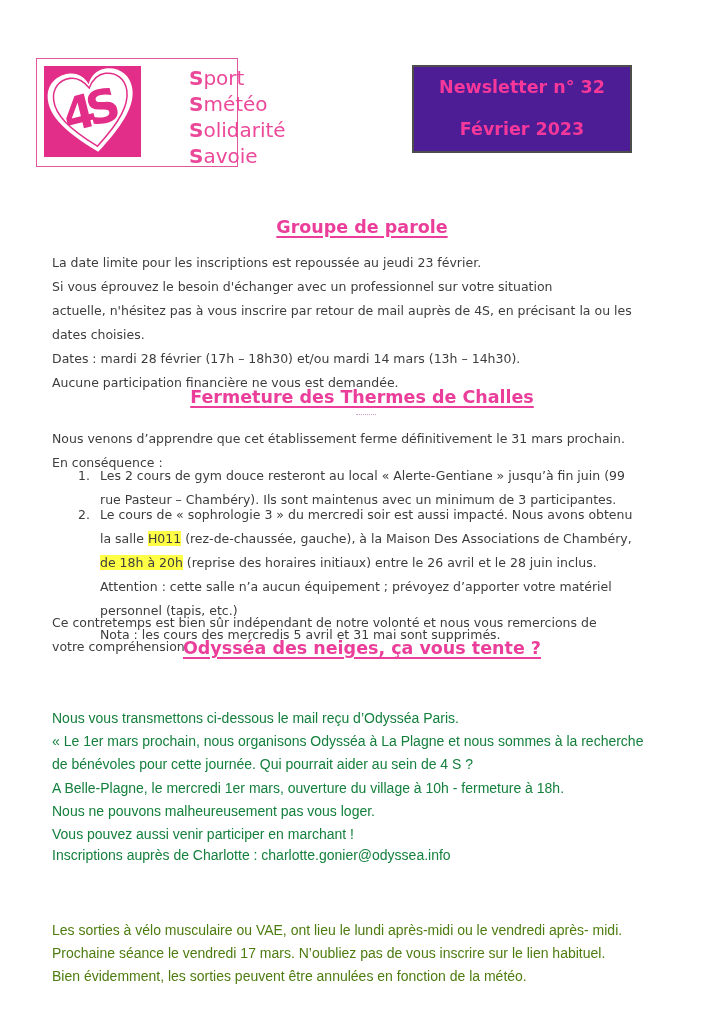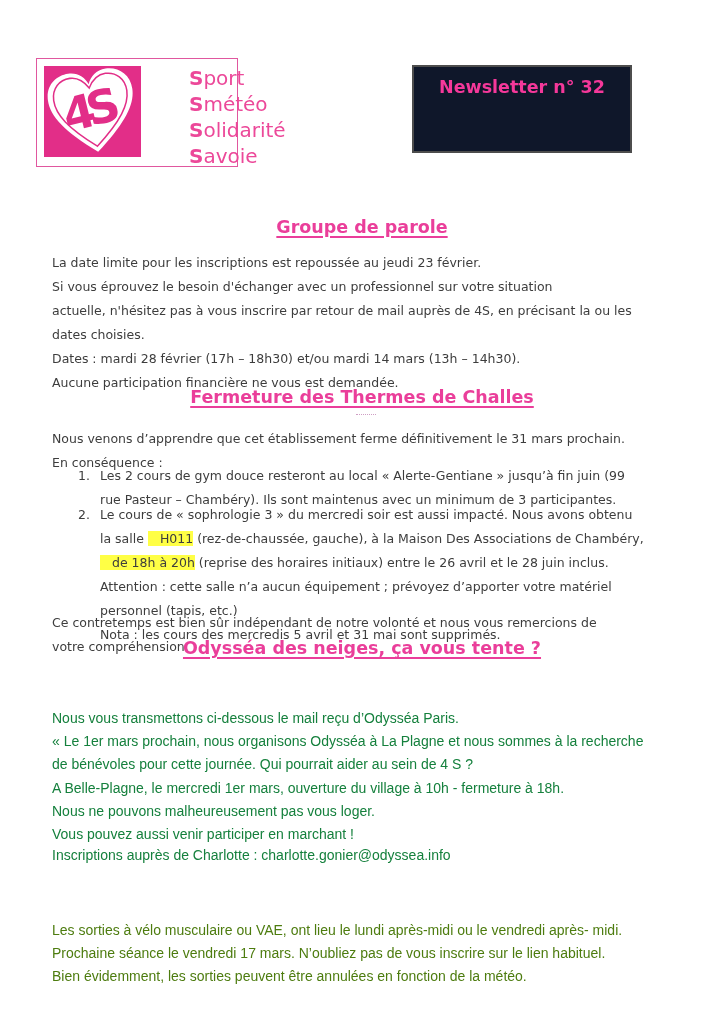--- a/index.html
+++ b/index.html
@@ -26,21 +26,21 @@
   }
   .logo-words {
     position:absolute; left:112px; top:6px;
     color:#ec4899; font-size:20px; line-height:26px; font-weight:normal;margin-left:40px;
   }
   .lw-first { font-weight:bold; }
 
   
   .nl-box {
     position:absolute; left:412px; top:65px; width:220px; height:88px;
-    border:2px solid #4d4d4d; box-sizing:border-box; background:#0f172a;
+    border:2px solid #4d4d4d; box-sizing:border-box; background:#4c1d95;
     display:flex; flex-direction:column; justify-content:space-between;
     padding:10px 0 12px; text-align:center;
     color:#f5389a; font-weight:bold; font-size:17.5px;
   }
 
   
   .section-title {
     position:absolute; left:0; width:724px; text-align:center;
     color:#ea3e9a; font-size:17.5px; font-weight:bold; line-height:22px;
   }
@@ -74,21 +74,21 @@
   .list-item { position:absolute; left:78px; display:flex; }
   #li-1 { top:464px; }
   #li-2 { top:503px; }
   .li-num { width:22px; flex:none; }
   #s2-outro { position:absolute; left:52px; top:611px; }
   #s3-p1 { position:absolute; left:52px; top:707px; }
   #s3-p2 { position:absolute; left:52px; top:777px; }
   #s3-p3 { position:absolute; left:52px; top:844px; }
   #s4-body { position:absolute; left:52px; top:919px; }
 
-  .hl { background:#ffff45;padding-left:12px; }
+  .hl { background:#ffff45; }
 </style>
 </head>
 <body>
 
 <div class="page">
 
   <div class="logo-box">
     <div class="logo-square">
       <svg width="95" height="89" viewBox="0 0 100 94">
         <g transform="rotate(-8 50 47)">
@@ -101,20 +101,21 @@
     <div class="logo-words">
       <div><span class="lw-first">S</span><span>port</span></div>
       <div><span class="lw-first">S</span><span>météo</span></div>
       <div><span class="lw-first">S</span><span>olidarité</span></div>
       <div><span class="lw-first">S</span><span>avoie</span></div>
     </div>
   </div>
 
   <div class="nl-box">
     <div>Newsletter n° 32</div>
+    <div>Février 2023</div>
   </div>
 
   <div class="section-title" id="title-1"><span>Groupe de parole</span></div>
   <div class="body-v" id="para-1">La date limite pour les inscriptions est repoussée au jeudi 23 février.
 Si vous éprouvez le besoin d'échanger avec un professionnel sur votre situation
 actuelle, n'hésitez pas à vous inscrire par retour de mail auprès de 4S, en précisant la ou les
 dates choisies.
 Dates : mardi 28 février (17h – 18h30) et/ou mardi 14 mars (13h – 14h30).
 Aucune participation financière ne vous est demandée.</div>
 

